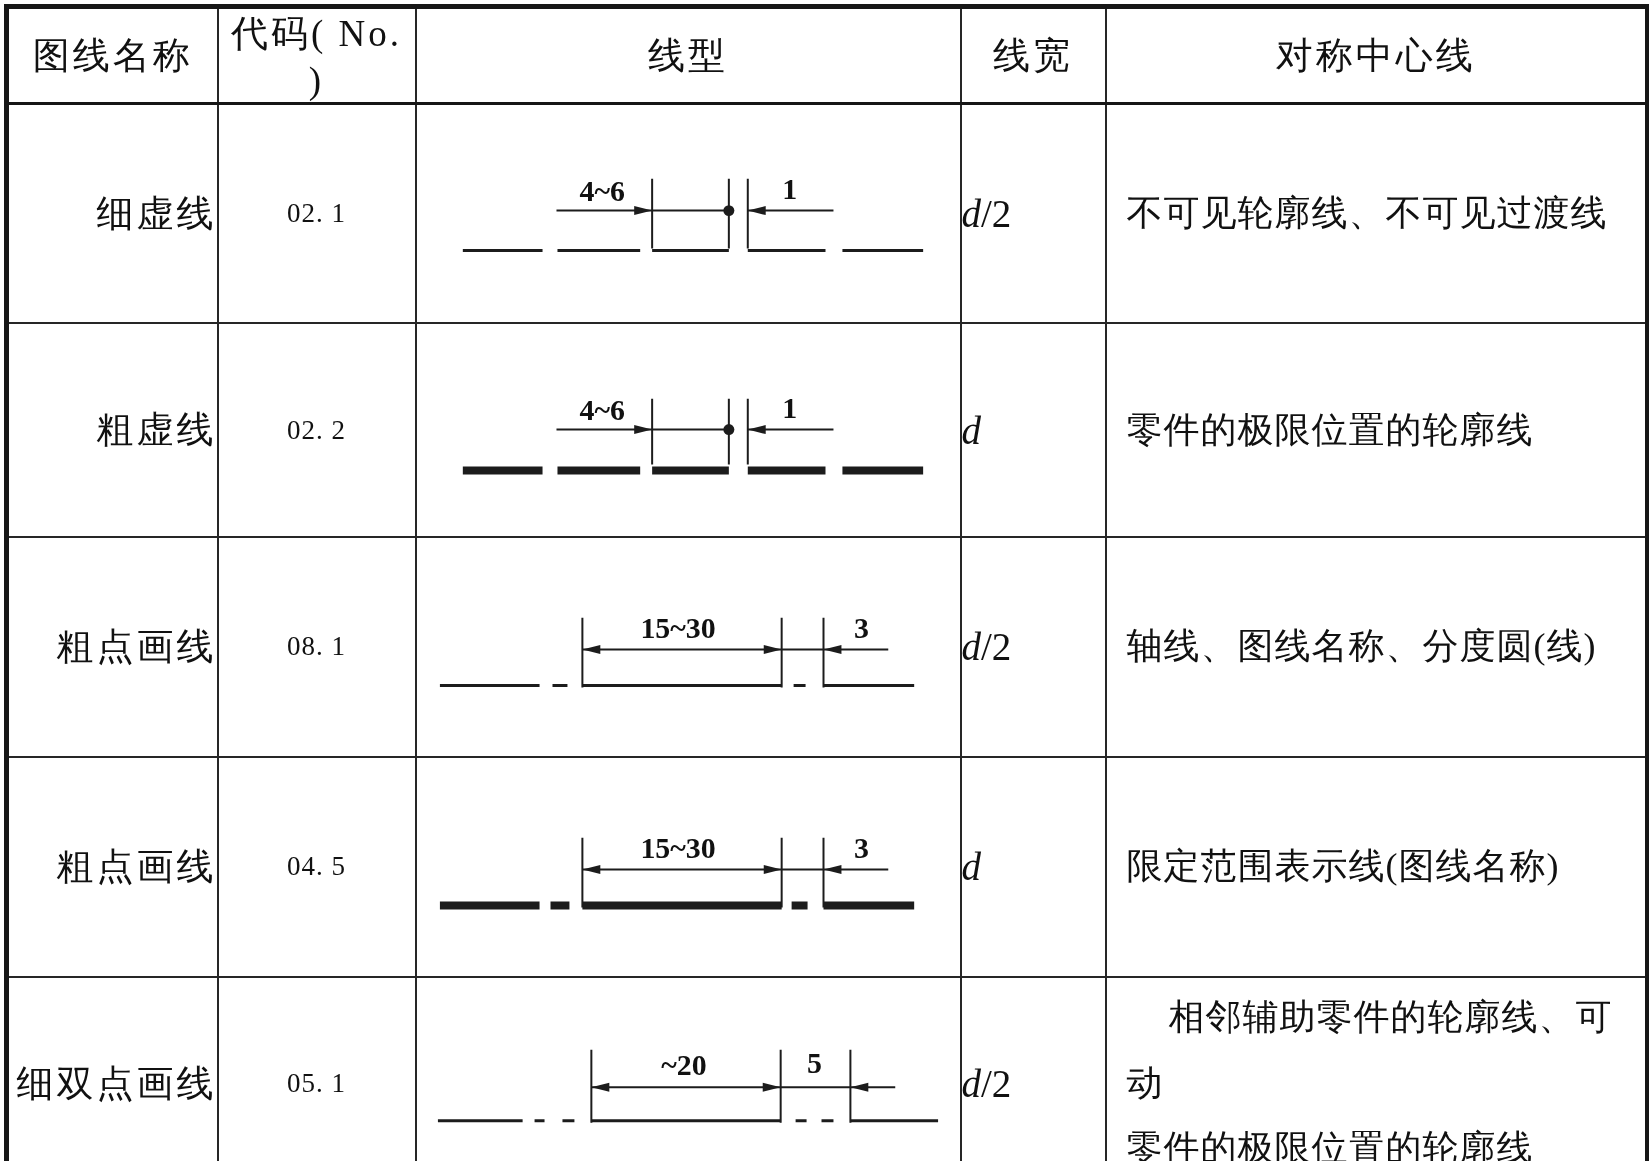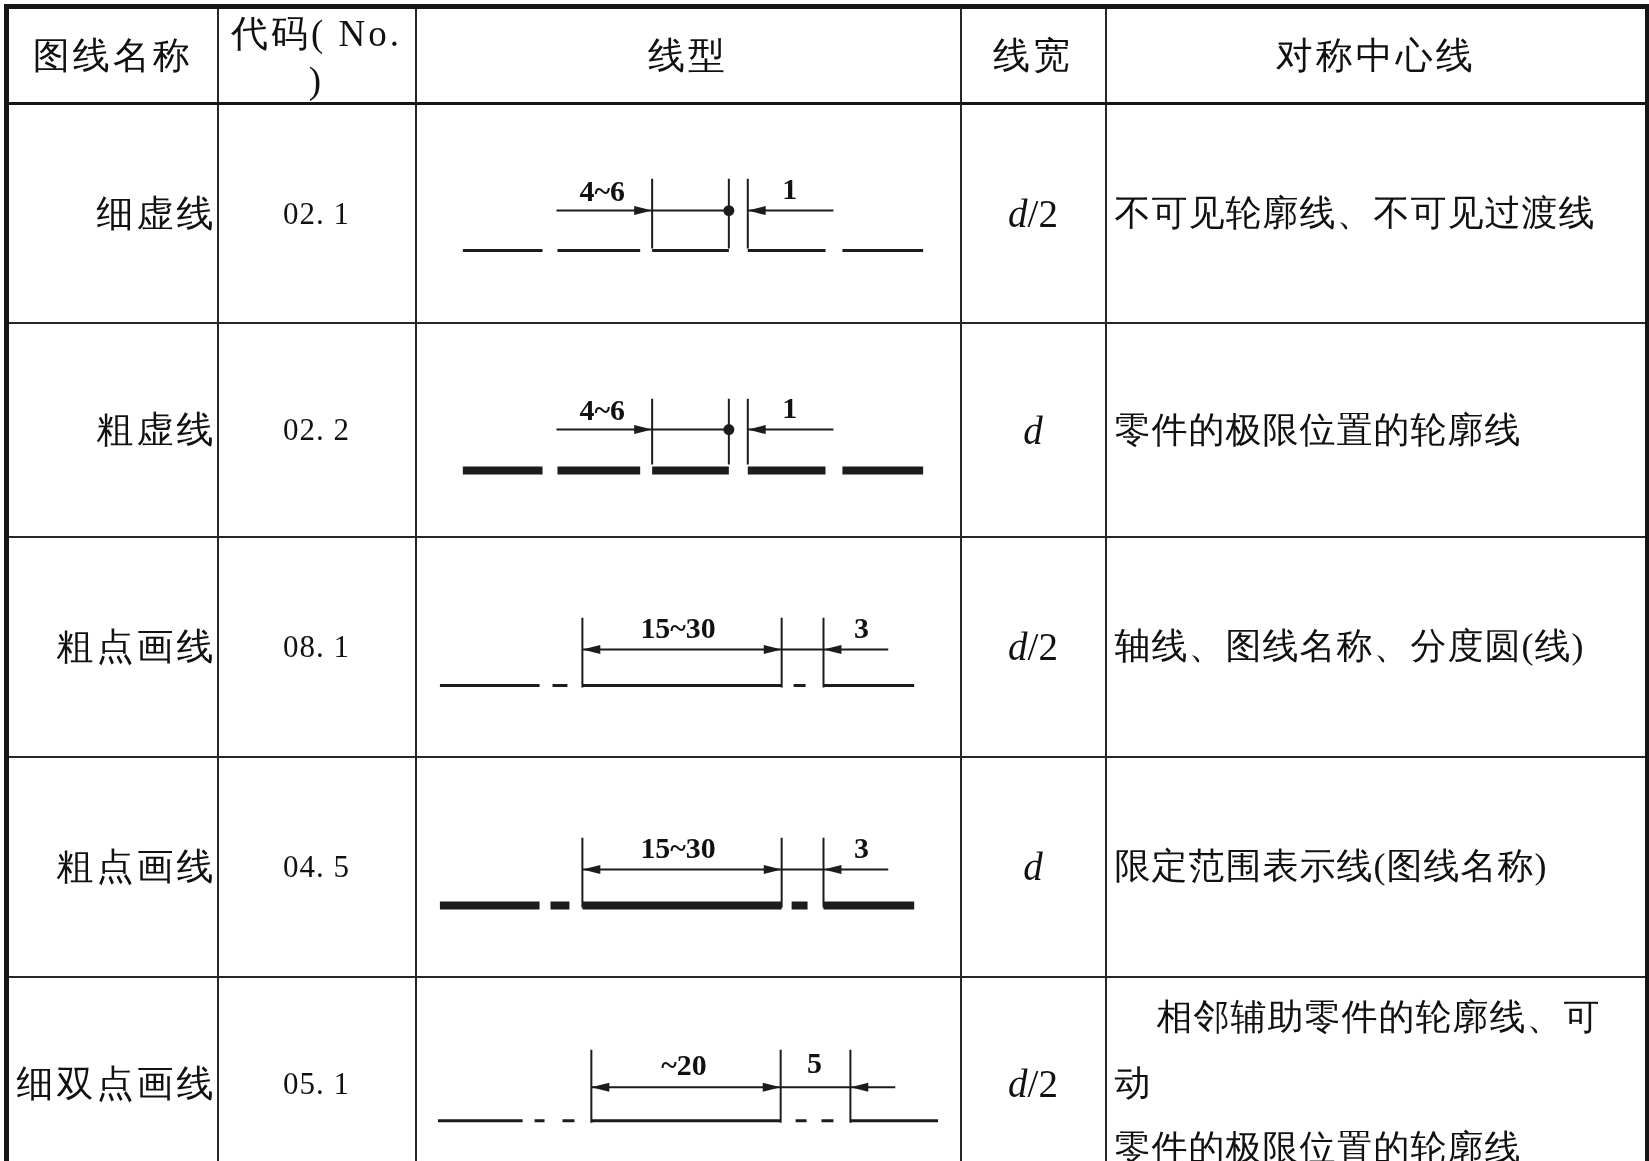--- a/index.html
+++ b/index.html
@@ -5,24 +5,24 @@
   html,body{margin:0;padding:0;background:#ffffff;}
   body{width:1649px;height:1161px;position:relative;color:#111;
        font-family:"Liberation Serif","DejaVu Serif",serif;}
   table.linetable{border-collapse:collapse;table-layout:fixed;
        width:1641px;height:1153px;margin:4px 0 0 4px;
        border:5px solid #161616;background:#fff;}
   td,th{border:2px solid #262626;padding:0;overflow:hidden;vertical-align:middle;}
   thead th{border-bottom:3px solid #161616;font-weight:normal;
        font-size:37px;letter-spacing:3px;text-align:center;}
   .c-name{text-align:right;font-size:37px;letter-spacing:3px;}
-  .c-code{text-align:center;font-size:31px;letter-spacing:1px;}
-  .c-width{text-align:center;font-size:39px;}
+  .c-code{text-align:center;font-size:27px;letter-spacing:1px;}
+  .c-width{text-align:left;font-size:39px;}
   .w-d{font-style:italic;}
-  .c-app{font-size:36px;padding:0 16px 0 8px;letter-spacing:1px;}
+  .c-app{font-size:36px;padding:0 16px 0 20px;letter-spacing:1px;}
   .c-app .line{line-height:1.82;}
   .app-indent .line:first-child{text-indent:42px;}
   .diagram-cell{position:relative;text-decoration:underline;}
   .diagram-cell svg{display:block;width:100%;height:100%;}
   svg text{font-family:"Liberation Serif","DejaVu Serif",serif;
        font-weight:bold;font-size:30px;fill:#111;}
   svg .stroke{stroke:#1c1c1c;fill:none;}
   svg .thin{stroke-width:3;}
   svg .thick{stroke-width:8;}
   svg .fine{stroke-width:2;}

